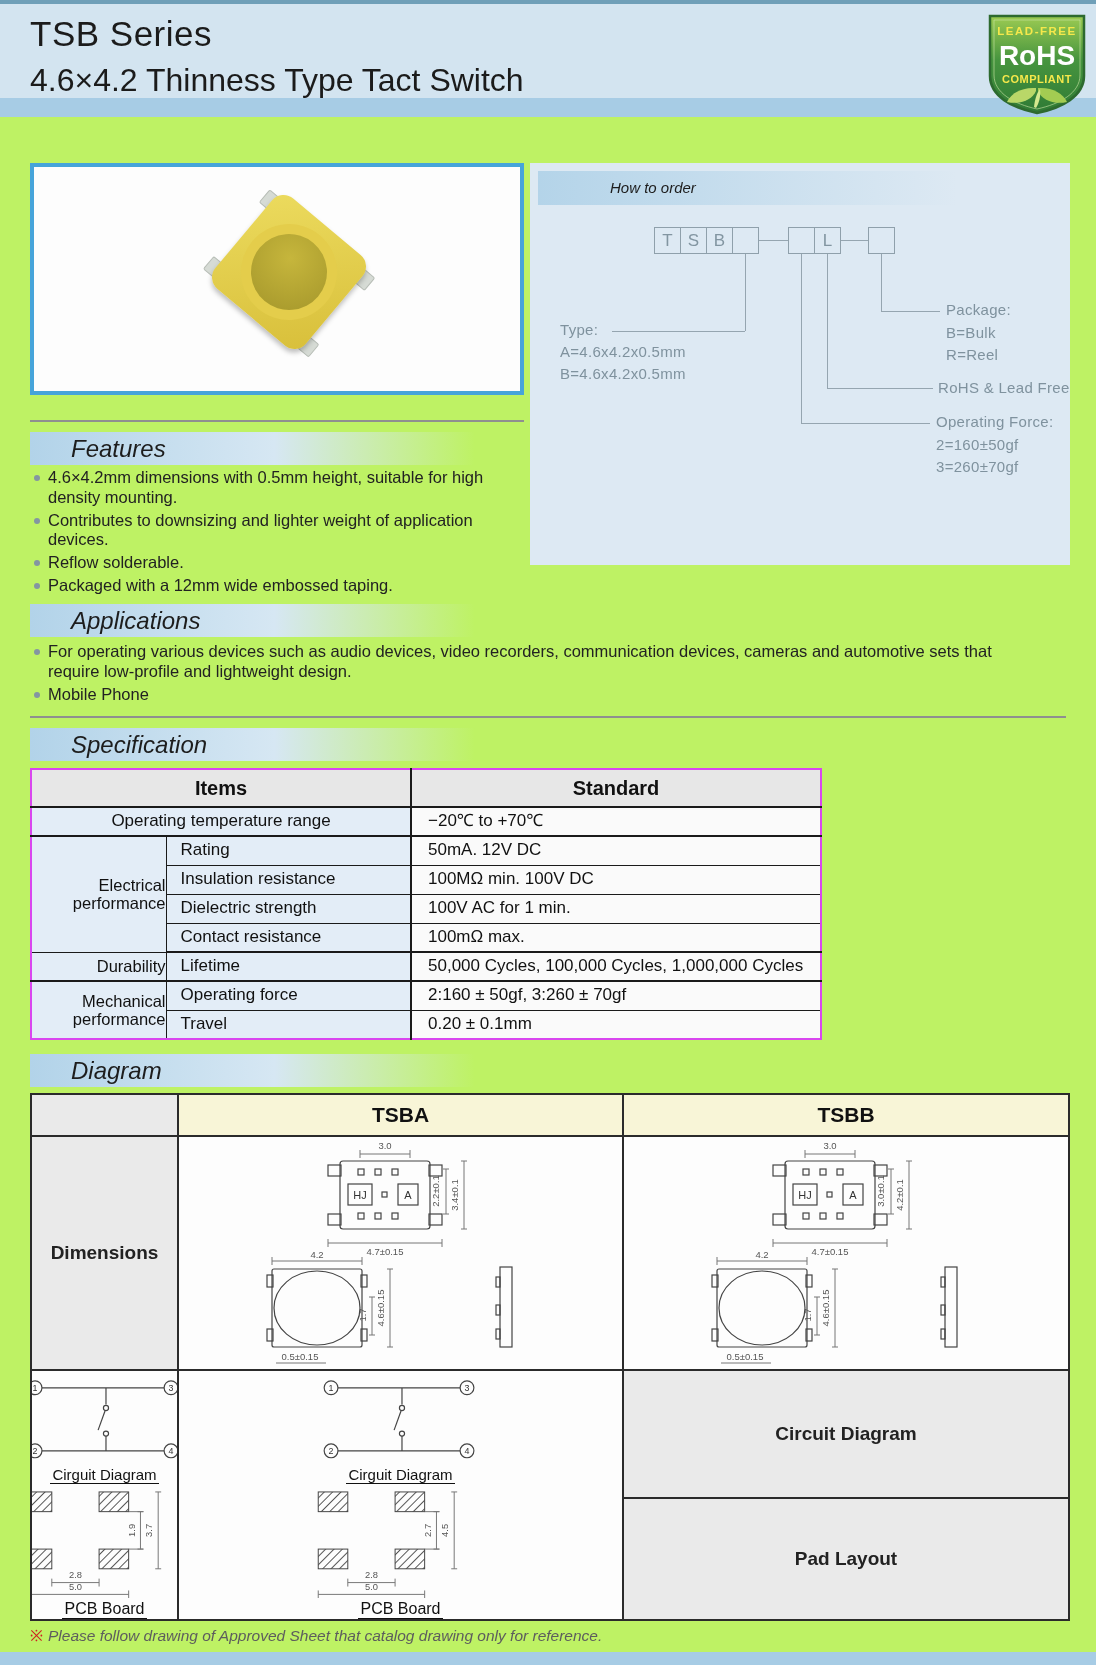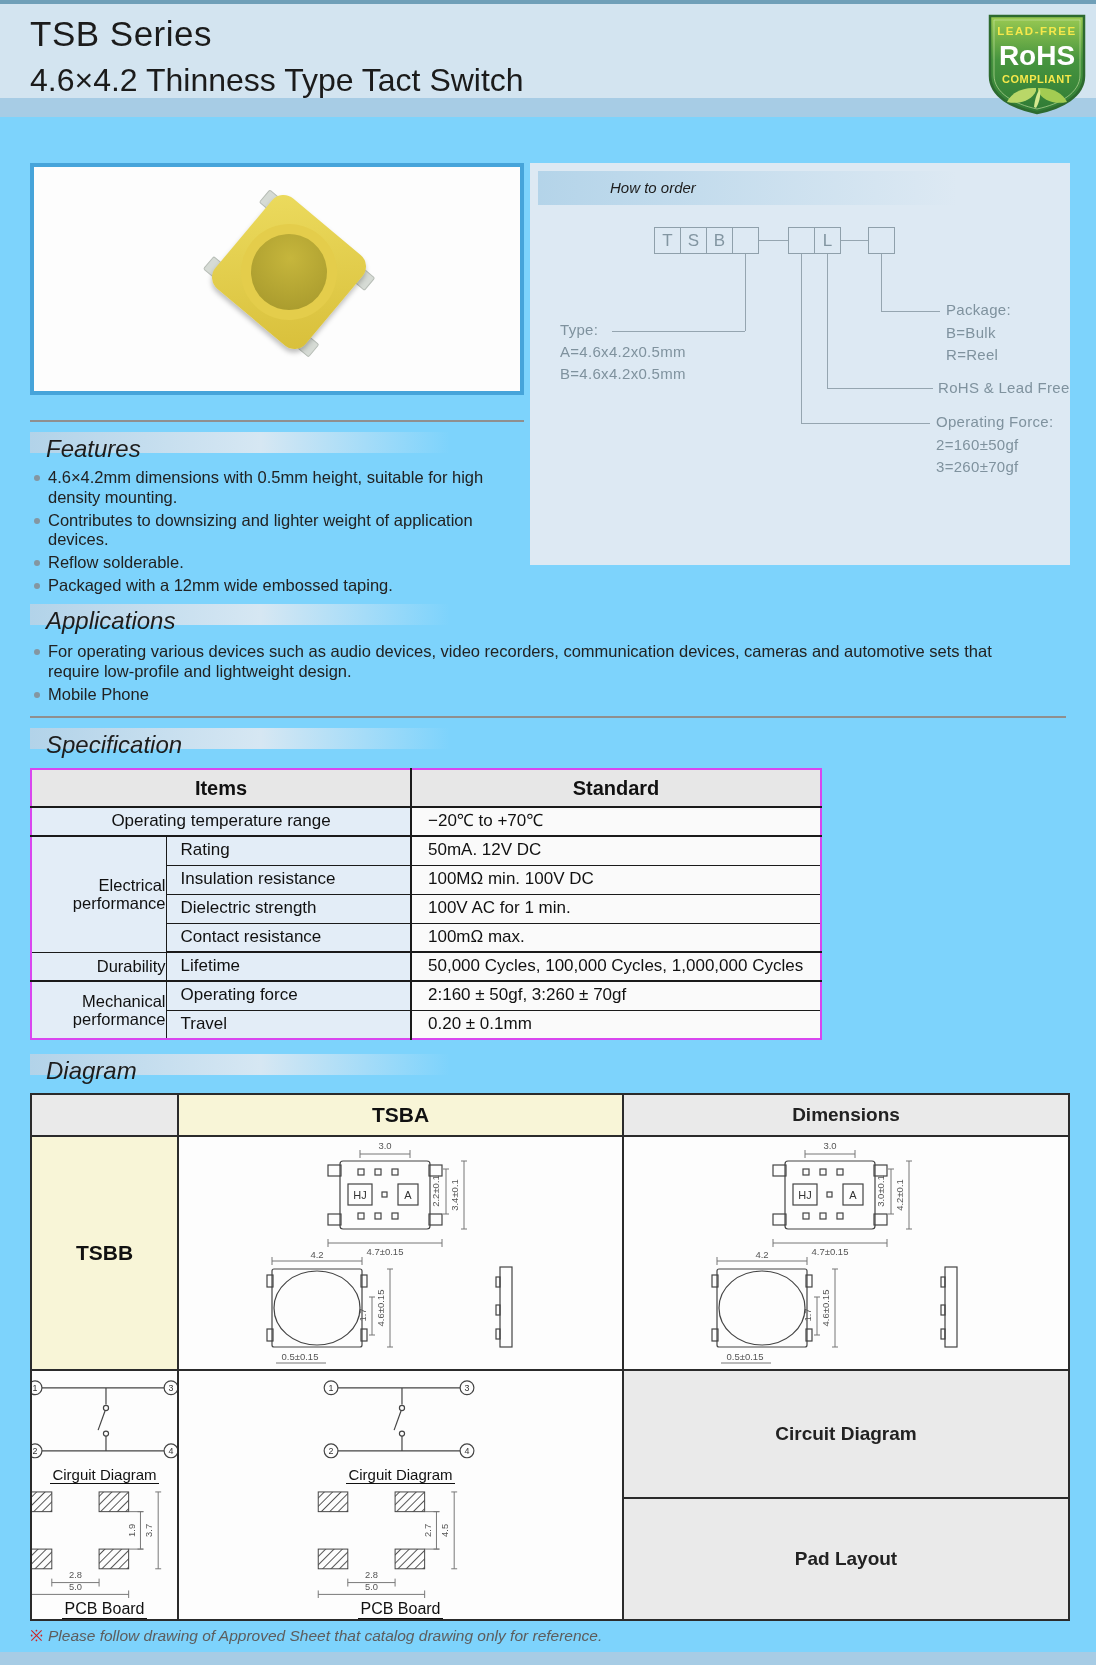--- a/index.html
+++ b/index.html
@@ -1,17 +1,17 @@
 <!DOCTYPE html>
 <html><head>
 <meta charset="utf-8">
 <style>
   html,body{margin:0;padding:0;background:#fff;}
   body{font-family:"Liberation Sans",sans-serif;}
-  #page{position:relative;width:1096px;height:1665px;background:#7dd3fc;overflow:hidden;}
+  #page{position:relative;width:1096px;height:1665px;background:#bef264;overflow:hidden;}
 
   
   .top-line{position:absolute;left:0;top:0;width:1096px;height:4px;background:#6f9fb8;}
   .top-band{position:absolute;left:0;top:4px;width:1096px;height:94px;background:#d3e4f0;}
   .mid-band{position:absolute;left:0;top:98px;width:1096px;height:19px;background:#a7cce5;}
   .bottom-band{position:absolute;left:0;top:1652px;width:1096px;height:13px;background:#a7cce5;}
   .title{position:absolute;left:30px;top:14px;font-size:35px;color:#1b1b1b;letter-spacing:.5px;}
   .subtitle{position:absolute;left:30px;top:62px;font-size:32px;color:#1b1b1b;}
   .rohs-badge{position:absolute;left:984px;top:12px;}
 
@@ -19,21 +19,21 @@
   .photo-box{position:absolute;left:30px;top:163px;width:494px;height:232px;border:4px solid #46a4da;background:#fdfdfd;box-sizing:border-box;}
   .sw-rot{position:absolute;left:196px;top:46px;width:118px;height:118px;transform:rotate(40deg);}
   .sw-tab{position:absolute;width:17px;height:15px;background:#d6dbd5;border:1px solid #b7bdb6;border-radius:2px;}
   .sw-body{position:absolute;left:0;top:0;width:118px;height:118px;border-radius:15px;
            background:linear-gradient(135deg,#ecdb5e,#d8bf3a);box-shadow:2px 3px 5px rgba(0,0,0,.25);}
   .sw-ring{position:absolute;left:11px;top:11px;width:96px;height:96px;border-radius:50%;background:#e4cd4b;}
   .sw-btn{position:absolute;left:21px;top:21px;width:76px;height:76px;border-radius:50%;
           background:radial-gradient(circle at 40% 35%,#c6b63c,#a3952a);}
 
   
-  .sec-bar{position:absolute;height:21px;width:420px;background:linear-gradient(to right,#b2d3e9 0%,#d6e7f3 55%,rgba(255,255,255,0) 100%);}
+  .sec-bar{position:absolute;height:33px;width:420px;background:linear-gradient(to right,#b2d3e9 0%,#d6e7f3 55%,rgba(255,255,255,0) 100%);padding-left:25px;}
   .sec-bar span{display:block;padding-left:16px;line-height:33px;font-style:italic;font-size:24px;color:#1d1d1d;}
 
   
   .order-panel{position:absolute;left:530px;top:163px;width:540px;height:402px;background:#dde9f3;}
   .order-bar{position:absolute;left:8px;top:8px;width:524px;height:34px;background:linear-gradient(to right,#b4d4e9 0%,#dde9f3 80%);}
   .order-bar span{display:block;padding-left:28px;line-height:34px;font-style:italic;font-size:15px;color:#1d1d1d;margin-left:44px;}
   .obox{position:absolute;top:64px;width:27px;height:27px;box-sizing:border-box;border:1px solid #8fa0ab;
         color:#8295a1;font-size:17px;text-align:center;line-height:25px;}
   .oline{position:absolute;background:#95a5b0;}
   .olabel{position:absolute;color:#7f929e;font-size:15px;letter-spacing:.3px;white-space:nowrap;}
@@ -262,23 +262,23 @@
   </div>
 
   <div class="sec-bar" style="left:30px;top:1054px">
     <span>Diagram</span>
   </div>
 
   <div class="diagram-table">
 
     <div class="d-cell d-left"></div>
     <div class="d-cell d-head">TSBA</div>
+    <div class="d-cell d-head">TSBB</div>
+
     <div class="d-cell d-left">Dimensions</div>
-
-    <div class="d-cell d-head">TSBB</div>
 
     <div class="d-cell">
       <svg class="tv" width="165" height="118" viewBox="0 0 165 118">
         <rect class="ln" x="22" y="22" width="90" height="68" rx="3"></rect>
         <rect class="ln" x="10" y="26" width="13" height="11"></rect>
           <rect class="ln" x="10" y="75" width="13" height="11"></rect>
         <rect class="ln" x="111" y="26" width="13" height="11"></rect>
           <rect class="ln" x="111" y="75" width="13" height="11"></rect>
         <rect class="ln" x="40" y="30" width="6" height="6"></rect>
           <rect class="ln" x="57" y="30" width="6" height="6"></rect>

